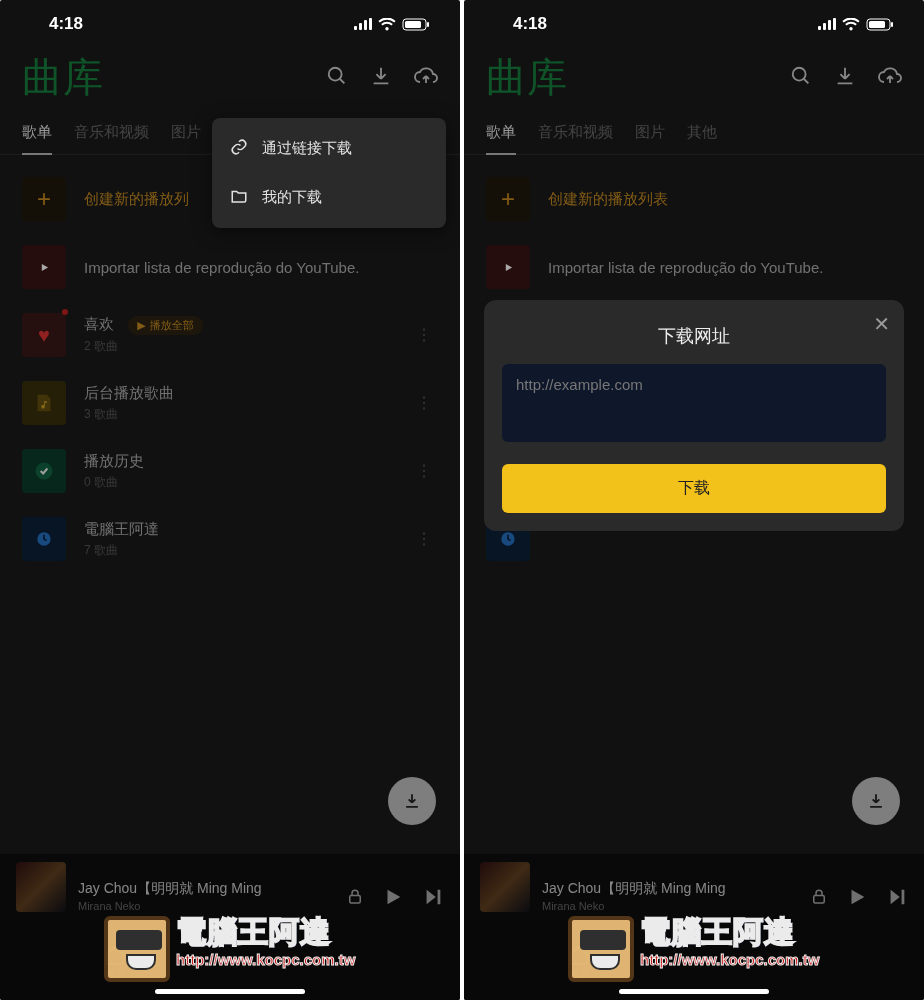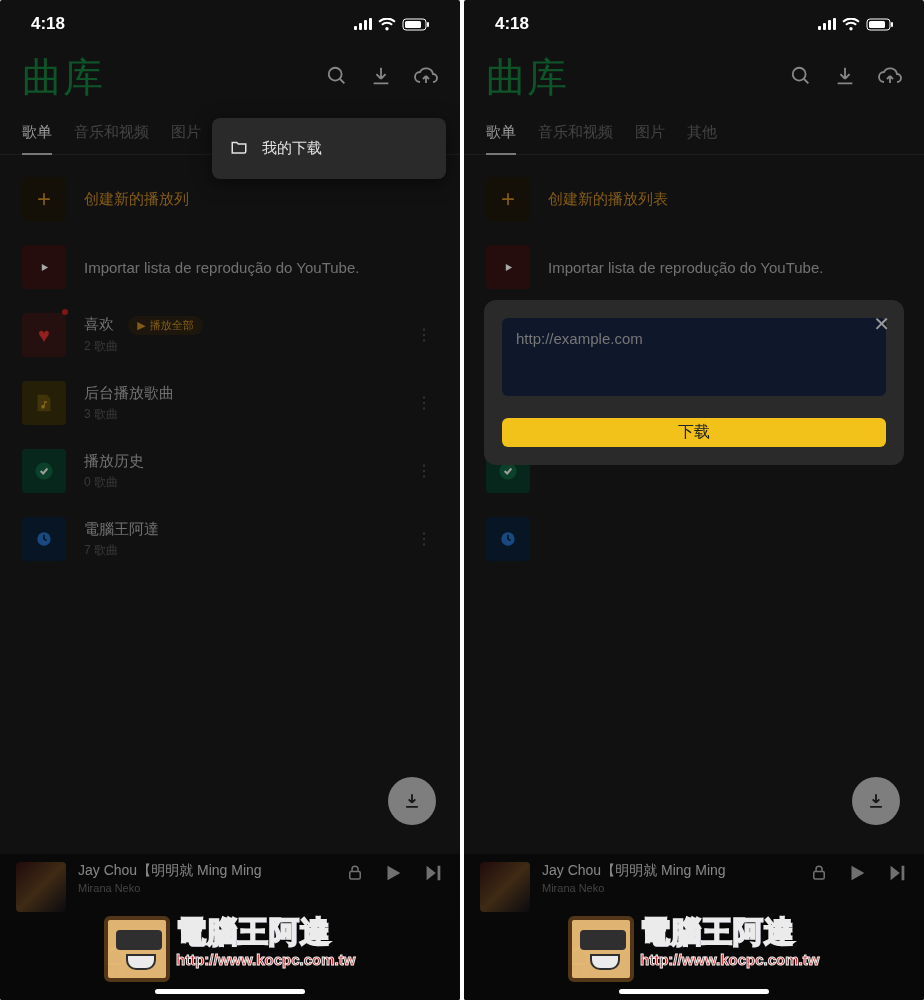--- a/index.html
+++ b/index.html
@@ -18,21 +18,21 @@
     color: #bbb;
     position: relative;
     overflow: hidden;
     border-radius: 2px;
   }
   
   .status-bar {
     display: flex;
     justify-content: space-between;
     align-items: center;
-    padding: 14px 30px 8px 31px;
+    padding: 14px 30px 8px 49px;
     color: #fff;
     font-weight: 600;
     font-size: 17px;
   }
   .status-right { display: flex; gap: 6px; align-items: center; }
   .signal-bars { display: flex; align-items: flex-end; gap: 2px; height: 12px; }
   .signal-bars span { width: 3px; background: #fff; border-radius: 1px; }
   .signal-bars span:nth-child(1){height:4px}
   .signal-bars span:nth-child(2){height:7px}
   .signal-bars span:nth-child(3){height:10px}
@@ -123,34 +123,34 @@
   .dialog-close { position: absolute; right: 14px; top: 12px; color: #999; font-size: 20px; cursor:pointer;}
   .dialog-title { text-align: center; color: #eee; font-size: 18px; margin: 6px 0 16px; }
   .dialog-input {
     width: 100%; height: 78px; background: #0f172a; border: none; border-radius: 6px;
     color: #bbb; font-size: 15px; padding: 12px 14px; resize: none; outline: none;
     font-family: inherit;
   }
   .dialog-input::placeholder { color: #777; }
   .dialog-btn {
     width: 100%; margin-top: 18px; background: #f2c21a; color: #222;
-    border: none; border-radius: 6px; padding: 4px 0; font-size: 16px; cursor:pointer;
+    border: none; border-radius: 6px; padding: 14px 0; font-size: 16px; cursor:pointer;
     font-weight: 500;
   }
   
   .fab {
     position: absolute; right: 24px; bottom: 175px;
     width: 48px; height: 48px; border-radius: 50%;
     background: #bfbfbf; display: flex; align-items: center; justify-content: center;
     color: #222; cursor: pointer;
   }
   
   .player-bar {
     position: absolute; left: 0; right: 0; bottom: 80px;
-    display: flex; align-items: flex-start; gap: 12px; padding: 8px 16px;
+    display: flex; align-items: flex-end; gap: 12px; padding: 8px 16px;
     background: #0e0e0e;
   }
   .album {
     width: 50px; height: 50px; background: linear-gradient(135deg,#301010,#604020,#101018);
     border-radius: 4px; flex-shrink: 0;
   }
   .track-info { flex: 1; min-width: 0; overflow: hidden; }
   .track-title { color: #ccc; font-size: 14px; white-space: nowrap; overflow: hidden; text-overflow: ellipsis;}
   .track-artist { color: #666; font-size: 11px; margin-top: 2px;}
   .player-controls { display: flex; gap: 18px; align-items: center; color: #aaa;}
@@ -361,20 +361,26 @@
       <div class="wm-text">
         <div class="wm-zh">電腦王阿達</div>
         <div class="wm-url">http://www.kocpc.com.tw</div>
       </div>
     </div>
     <div class="home-indicator"></div>
 
     <div class="dropdown" style="filter:none">
       <div class="dropdown-item">
         <span><svg width="18" height="18" viewBox="0 0 24 24" fill="none" stroke="currentColor" stroke-width="2">
+              <path d="M10 14a5 5 0 007 0l3-3a5 5 0 00-7-7l-1 1M14 10a5 5 0 00-7 0l-3 3a5 5 0 007 7l1-1"></path>
+            </svg></span>
+        <span>通过链接下载</span>
+      </div>
+      <div class="dropdown-item">
+        <span><svg width="18" height="18" viewBox="0 0 24 24" fill="none" stroke="currentColor" stroke-width="2">
               <path d="M3 6h6l2 2h10v10a2 2 0 01-2 2H3z"></path>
             </svg></span>
         <span>我的下载</span>
       </div>
     </div>
   </div>
 
   <div class="phone dimmed">
     <div class="status-bar">
       <span>4:18</span>
@@ -511,17 +517,18 @@
       <div class="wm-face"></div>
       <div class="wm-text">
         <div class="wm-zh">電腦王阿達</div>
         <div class="wm-url">http://www.kocpc.com.tw</div>
       </div>
     </div>
     <div class="home-indicator"></div>
 
     <div class="dialog" style="filter:none">
       <span class="dialog-close">✕</span>
+      <div class="dialog-title">下载网址</div>
       <textarea class="dialog-input" placeholder="http://example.com" style=""></textarea>
       <button class="dialog-btn">下载</button>
     </div>
   </div>
 </div>
 
 </body></html>

